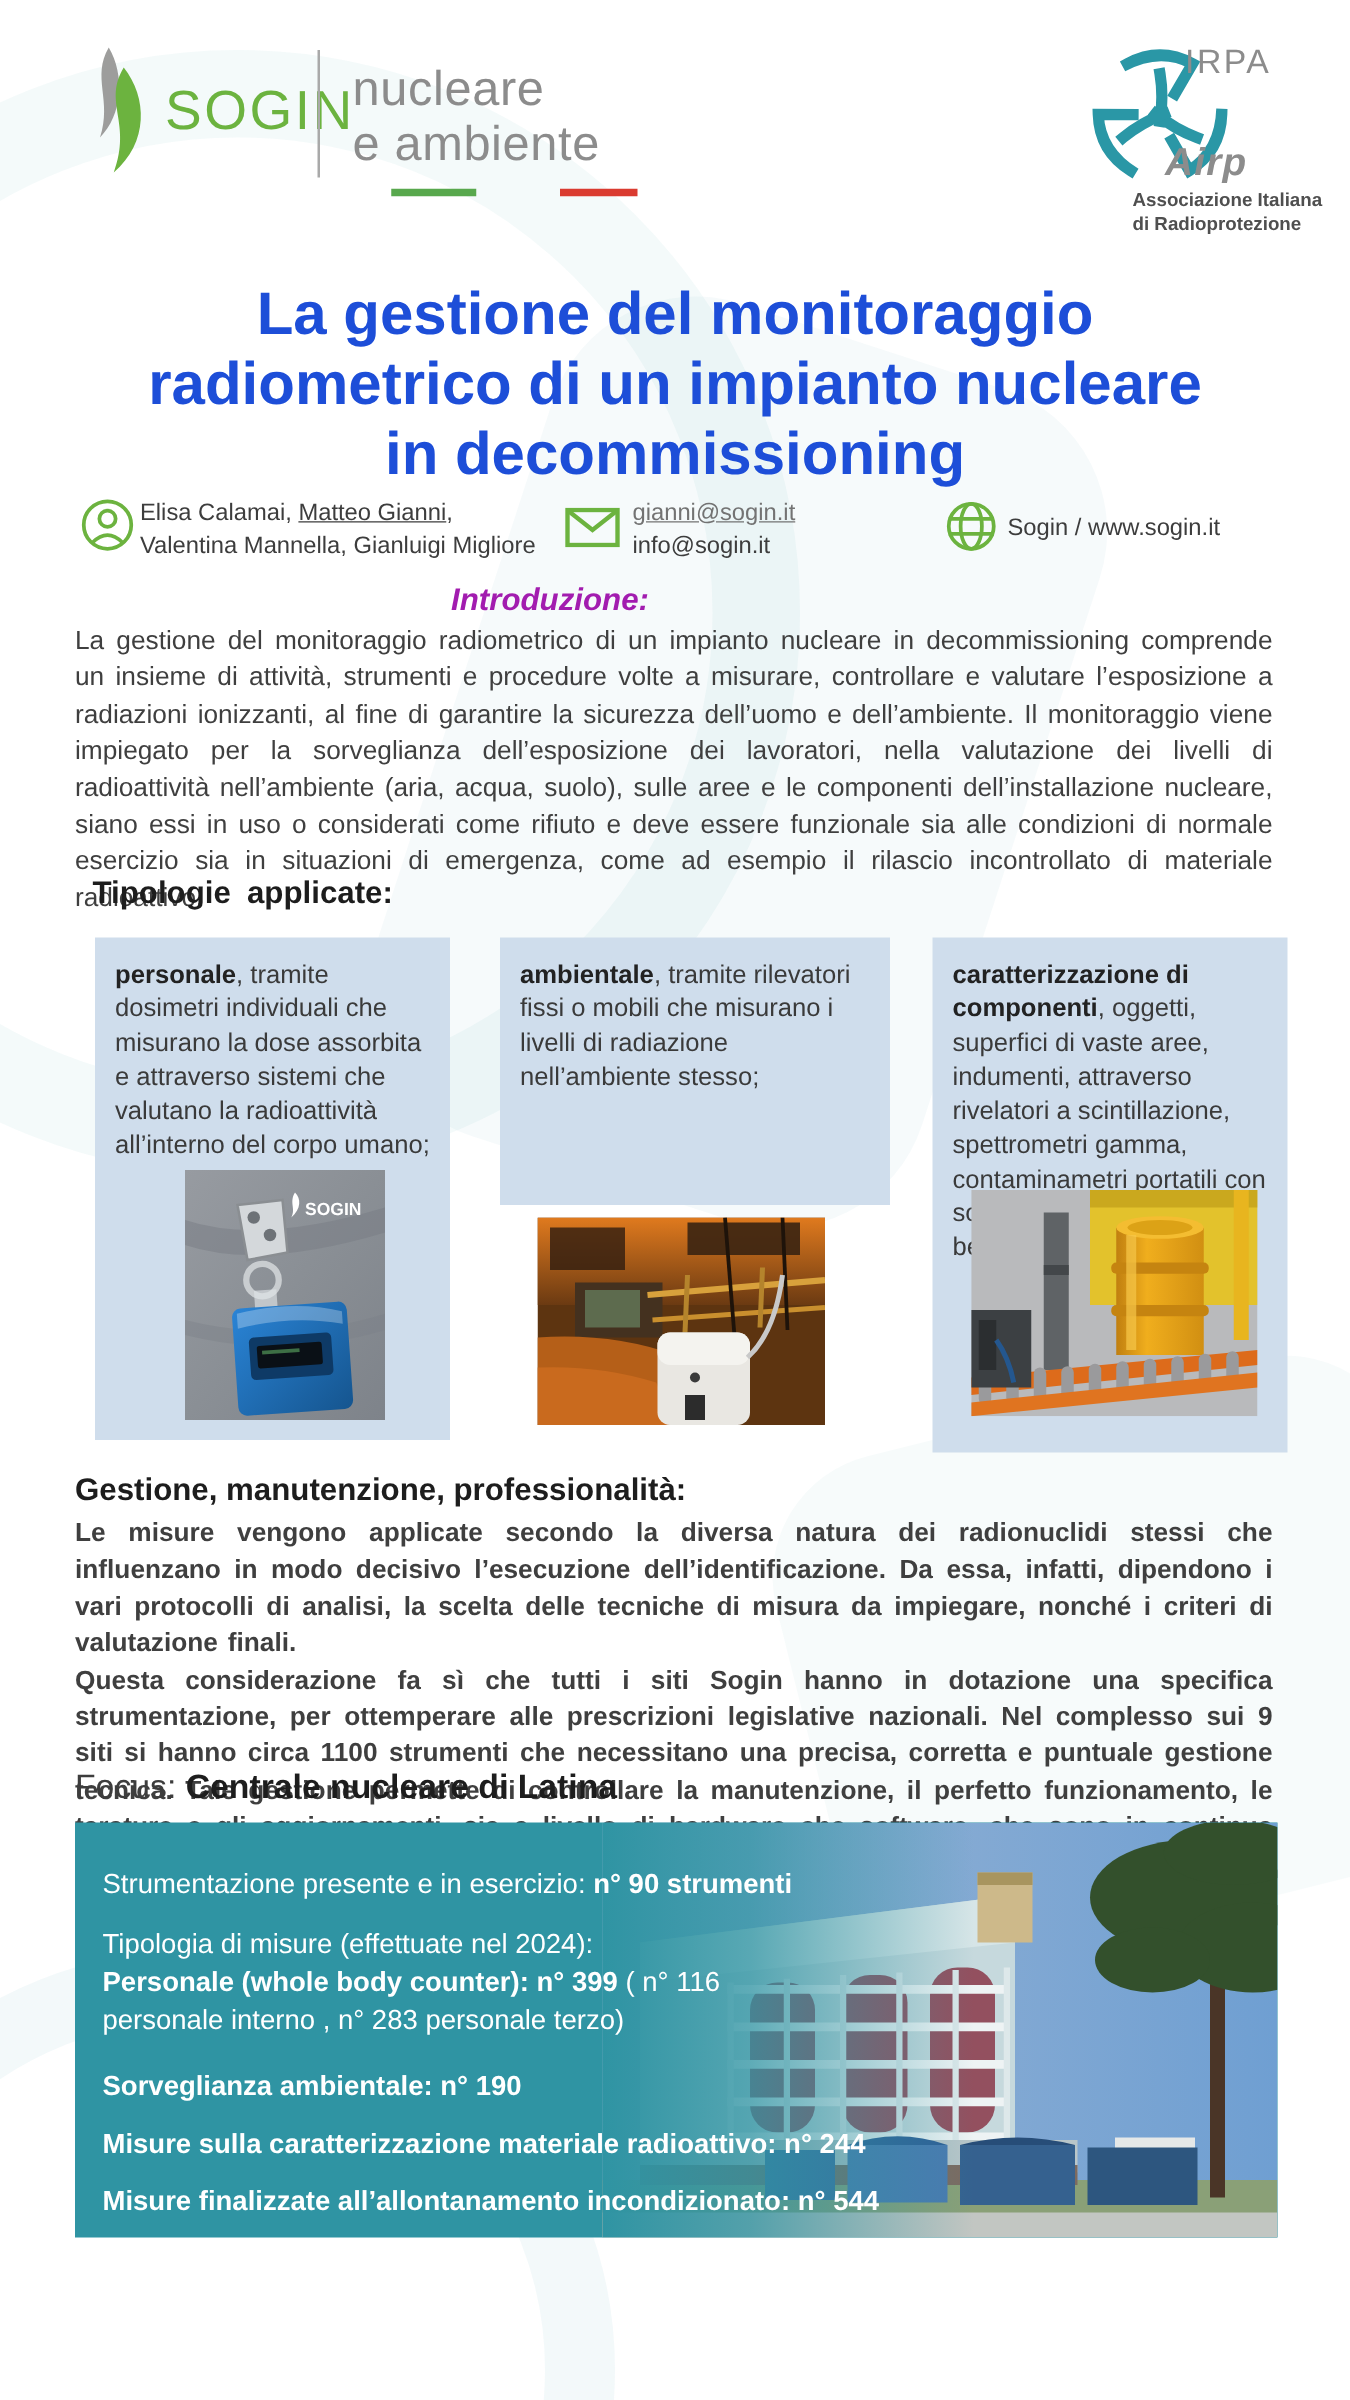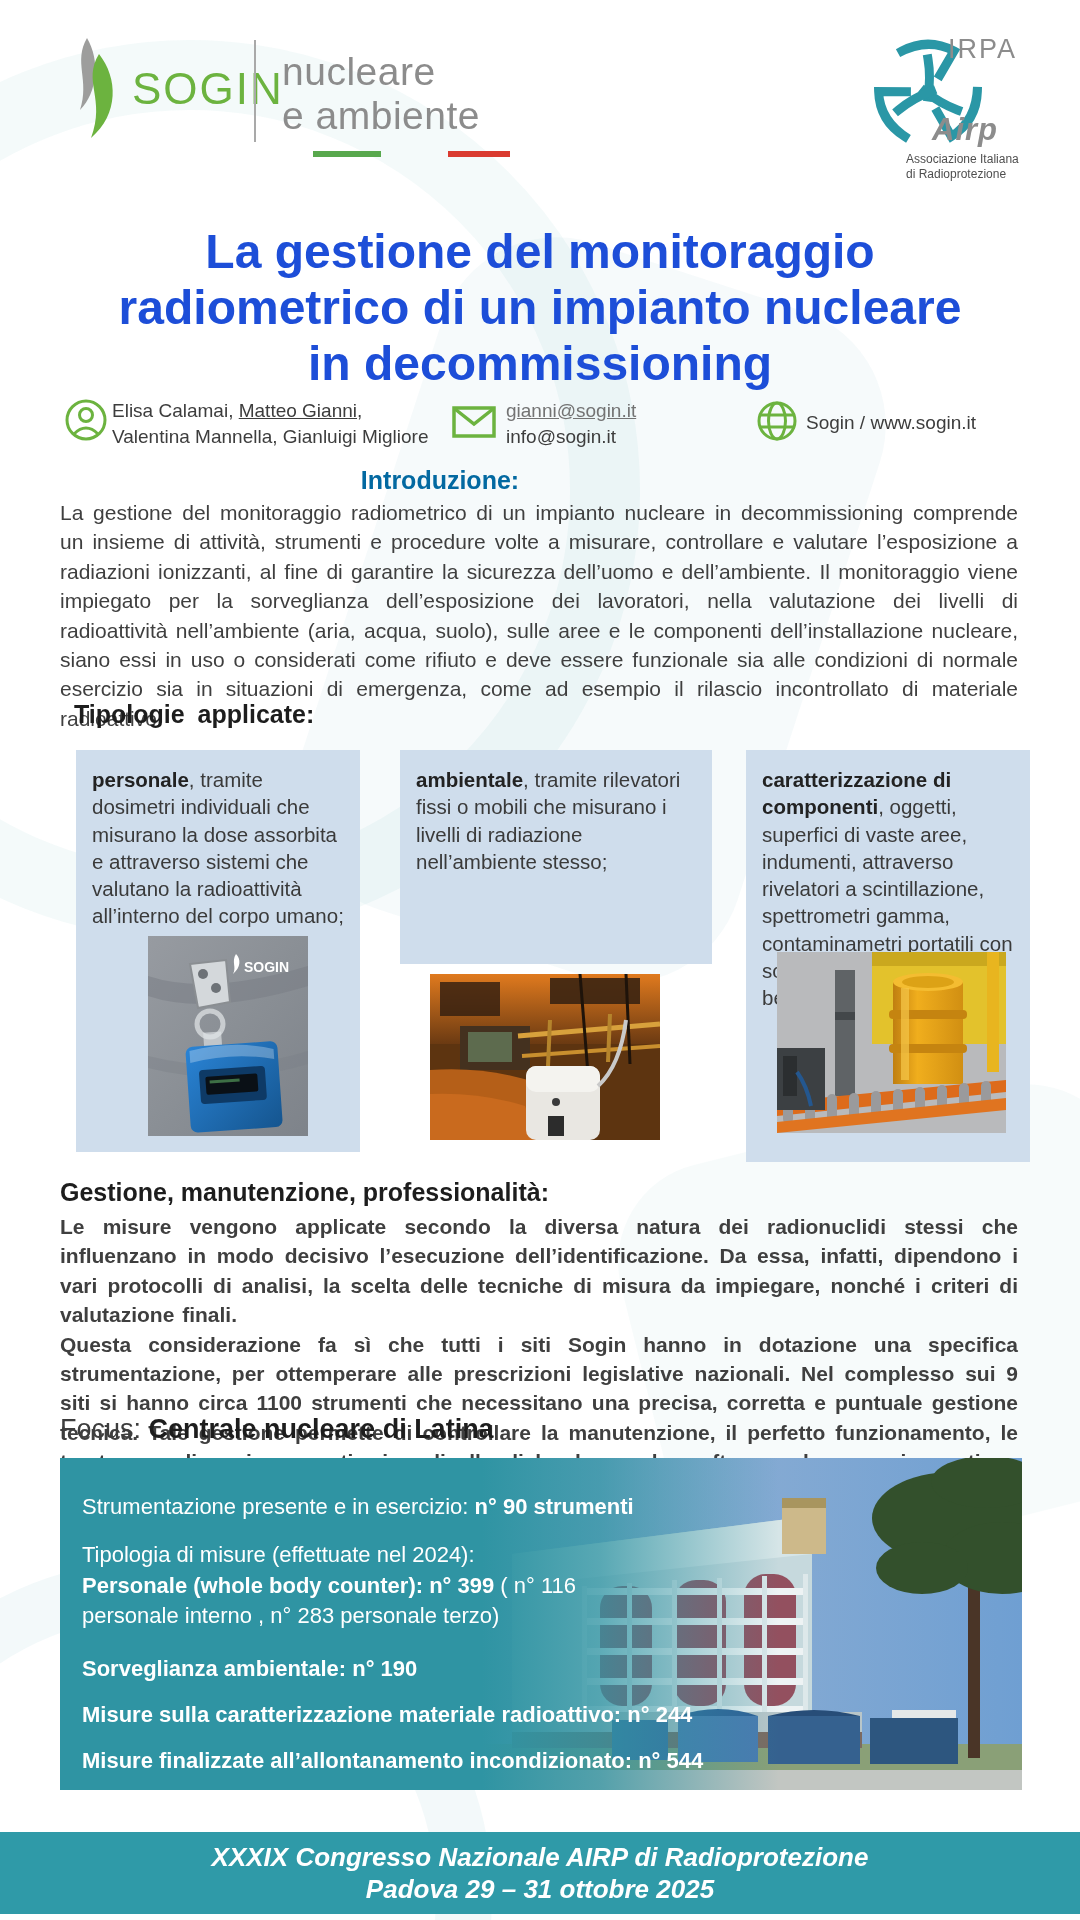--- a/index.html
+++ b/index.html
@@ -20,34 +20,34 @@
        transform:rotate(-14deg);border-radius:100px;}
 
   
   .sogin-word{font-size:44px;color:#6cb33f;letter-spacing:2px;}
   .hdr-divider{width:2px;background:#a9a9a9;}
   .tagline{font-size:39px;color:#8c8c8c;line-height:1.14;letter-spacing:0.5px;}
   .u-green{background:#58a84d;height:6px;}
   .u-red{background:#da3b30;height:6px;}
   .irpa-word{font-size:27px;color:#8c8c8c;letter-spacing:2px;}
   .airp-word{font-size:31px;color:#8c8c8c;font-weight:700;letter-spacing:1px;}
-  .airp-sub{font-size:12px;color:#4f4f4f;line-height:1.25;font-weight:400;}
+  .airp-sub{font-size:15px;color:#4f4f4f;line-height:1.25;font-weight:700;}
 
   
   .title{left:0;top:224px;width:1080px;text-align:center;color:#1d4ed8;
          font-weight:700;font-size:48px;line-height:1.17;letter-spacing:0px;}
 
   
   .auth-text{font-size:19px;color:#3d3d3d;line-height:1.35;}
   .uline{text-decoration:underline;}
   .mail-link{font-size:19px;color:#737373;text-decoration:underline;line-height:1.35;}
   .mail-plain{font-size:19px;color:#3d3d3d;line-height:1.35;}
 
   
-  .h-center{left:0;width:880px;text-align:center;font-weight:700;font-size:25px;color:#0369a1;}
+  .h-center{left:0;width:880px;text-align:center;font-weight:700;font-size:25px;color:#a21caf;font-style:italic;}
   .h-left{font-weight:700;font-size:25px;color:#1d1d1d;}
   .body-text{font-size:21px;line-height:1.4;color:#3f3f3f;text-align:justify;word-spacing:2px;}
 
   
   .card{background:#cfddec;position:absolute;}
   .card p{margin:0;padding:16px 16px 0 16px;font-size:20.5px;line-height:1.33;color:#3a3a3a;}
   .card p strong{color:#222;}
 
   
   .focus-box{left:60px;top:1458px;width:962px;height:332px;background:#2f94a3;overflow:hidden;}
@@ -352,18 +352,14 @@
     </div>
 
     <div class="stat" style="top:34px;width:580px;"><span>Strumentazione presente e in esercizio:  </span><strong>n° 90 strumenti</strong><span></span></div>
     <div class="stat" style="top:82px;width:580px;"><span>Tipologia di misure (effettuate nel 2024):</span><strong></strong><span></span></div>
     <div class="stat" style="top:113px;width:565px;"><strong>Personale (whole body counter):  n° 399</strong><span> ( n° 116 personale interno , n° 283 personale terzo)</span></div>
     <div class="stat nowrap" style="top:196px;"><strong>Sorveglianza ambientale: n° 190</strong></div>
     <div class="stat nowrap" style="top:242px;"><strong>Misure sulla caratterizzazione materiale radioattivo: n° 244</strong></div>
     <div class="stat nowrap" style="top:288px;"><strong>Misure finalizzate all’allontanamento incondizionato: n° 544</strong></div>
   </div>
 
-  <div class="abs footer">
-    <div>XXXIX Congresso Nazionale AIRP di Radioprotezione</div>
-    <div>Padova 29 – 31 ottobre 2025</div>
-  </div>
 
 </div>
 
 </body></html>

